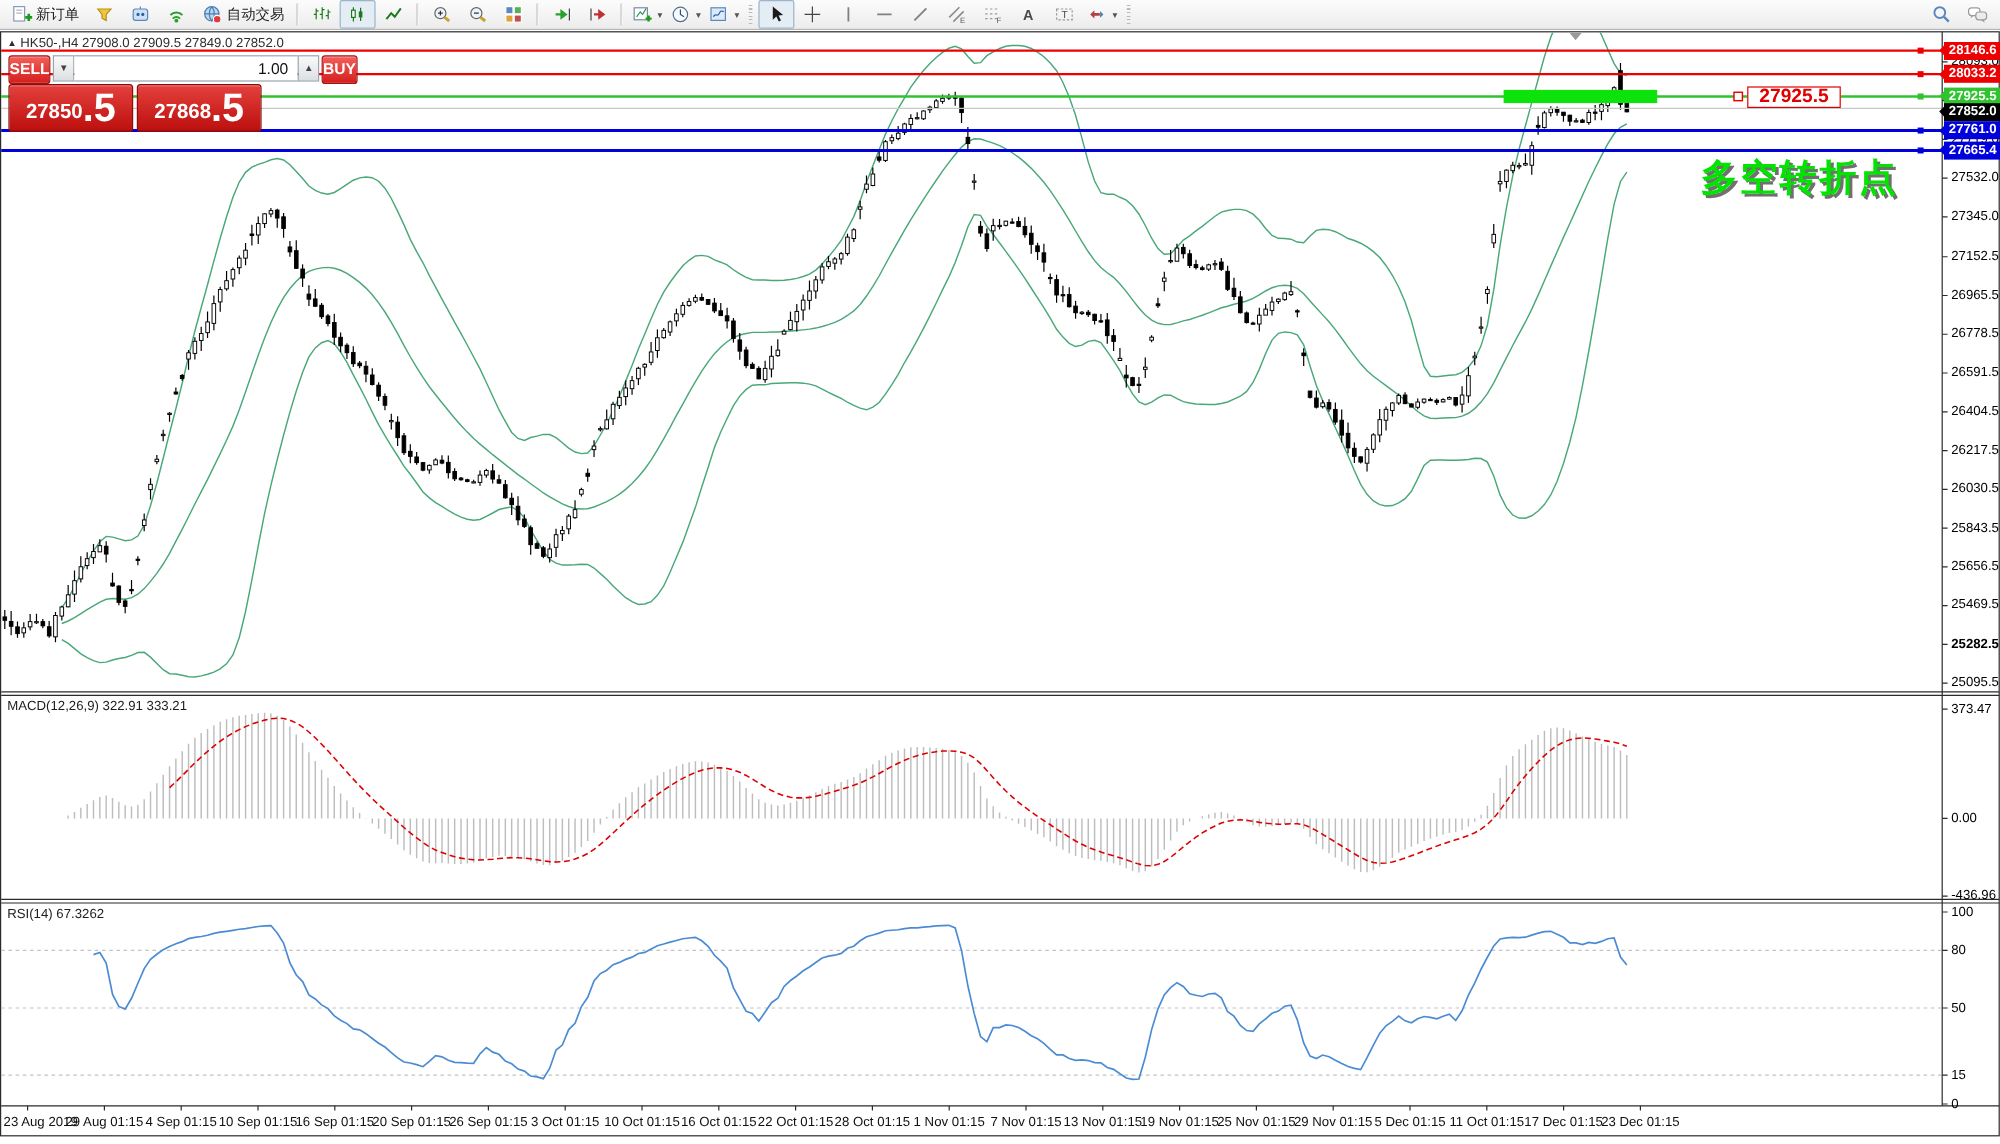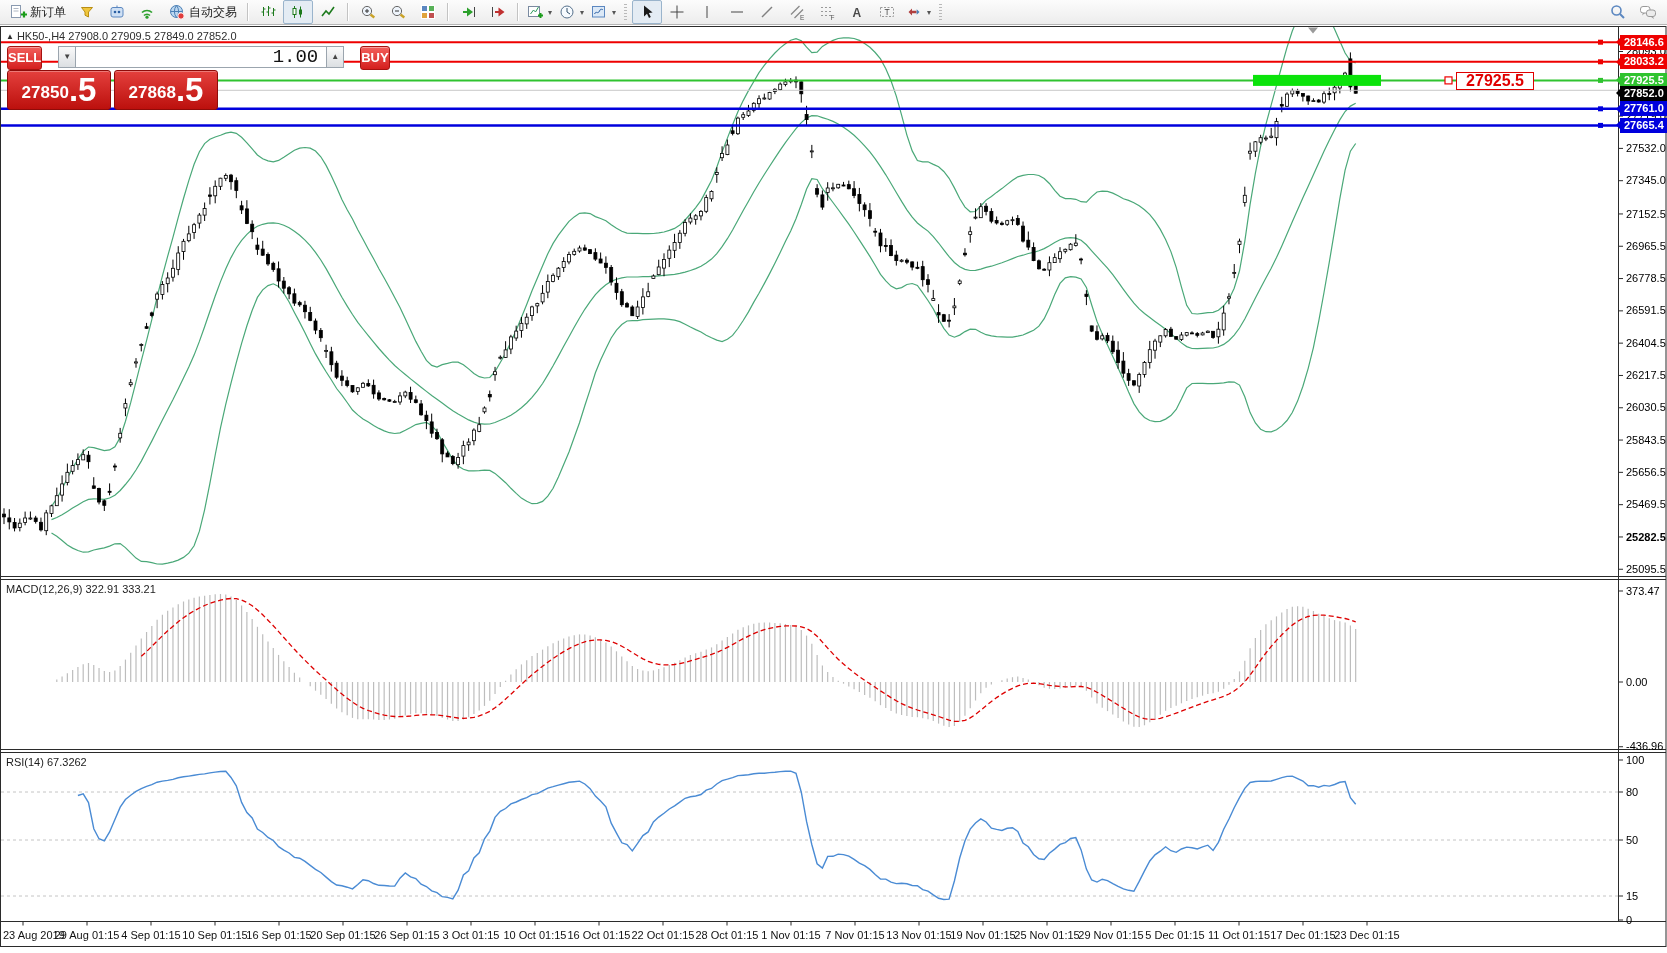--- a/index.html
+++ b/index.html
@@ -41,31 +41,31 @@
   #title .tri{font-size:8px;vertical-align:1px;margin-right:3px;}
   #macdlabel,#rsilabel{position:absolute;left:6px;font-size:11px;color:#1c1c1c;z-index:4;}
   #macdlabel{top:583px;} #rsilabel{top:756px;}
   #annotation{position:absolute;left:1417px;top:127px;z-index:4;font-size:31px;font-weight:bold;
     color:#00e400;letter-spacing:2px;text-shadow:2.5px 2.5px 0 #707070;white-space:nowrap;}
   #callout{position:absolute;left:1456px;top:72px;width:76px;height:16px;line-height:16px;
     text-align:center;font-size:16px;font-weight:bold;color:#e00000;background:#fff;
     border:1px solid #e00000;z-index:4;}
   
   #tradepanel{position:absolute;left:7px;top:46px;width:215px;z-index:5;}
-  #tp-row1{display:flex;height:22px;gap:16px;}
+  #tp-row1{display:flex;height:22px;gap:2px;}
   .tpbtn{width:48px;height:22px;line-height:22px;text-align:center;color:#fff;
      font-size:13px;font-weight:bold;border:1px solid #a51210;border-radius:3px;
      background:linear-gradient(#f3605c,#d41f1e);box-shadow:inset 0 1px 0 rgba(255,255,255,.4);}
   #tp-spin{flex:1;display:flex;height:22px;box-sizing:border-box;}
   .spinbtn{width:18px;height:22px;box-sizing:border-box;border:1px solid #9ba5ae;
      background:linear-gradient(#fafafa,#dcdfe2);text-align:center;line-height:20px;
      font-size:8px;color:#444;}
   #vol{flex:1;height:22px;box-sizing:border-box;border-top:1px solid #9ba5ae;border-bottom:1px solid #9ba5ae;
      border-left:0;border-right:0;background:#fff;text-align:right;padding-right:8px;
-     font-family:Liberation Mono, monospace;font-size:19px;color:#111;}
+     font-family:Liberation Sans, sans-serif;font-size:13px;color:#111;}
   #tp-row2{display:flex;gap:3px;margin-top:2px;}
   .bigprice{width:104px;height:40px;box-sizing:border-box;border:1px solid #8f0b09;border-radius:3px;
      background:linear-gradient(#e4403d,#bc100d);color:#fff;display:flex;align-items:flex-end;
      justify-content:center;padding-bottom:3px;box-shadow:inset 0 1px 0 rgba(255,255,255,.3);}
   .bigprice .main{font-size:17px;font-weight:bold;line-height:26px;}
   .bigprice .pips{font-size:33px;font-weight:bold;line-height:33px;}
   svg text{font-family:"Liberation Sans",sans-serif;}
 </style>
 </head>
 <body>
@@ -1204,14 +1204,15 @@
       <div class="bigprice">
           <span class="main">27868</span>
           <span class="pips">.5</span>
         </div>
     </div>
   </div>
 
   <div id="macdlabel"><span>MACD(12,26,9)</span> <span>322.91 333.21</span></div>
   <div id="rsilabel"><span>RSI(14)</span> <span>67.3262</span></div>
 
+  <div id="annotation">多空转折点</div>
   <div id="callout">27925.5</div>
 </div>
 
 </body></html>

